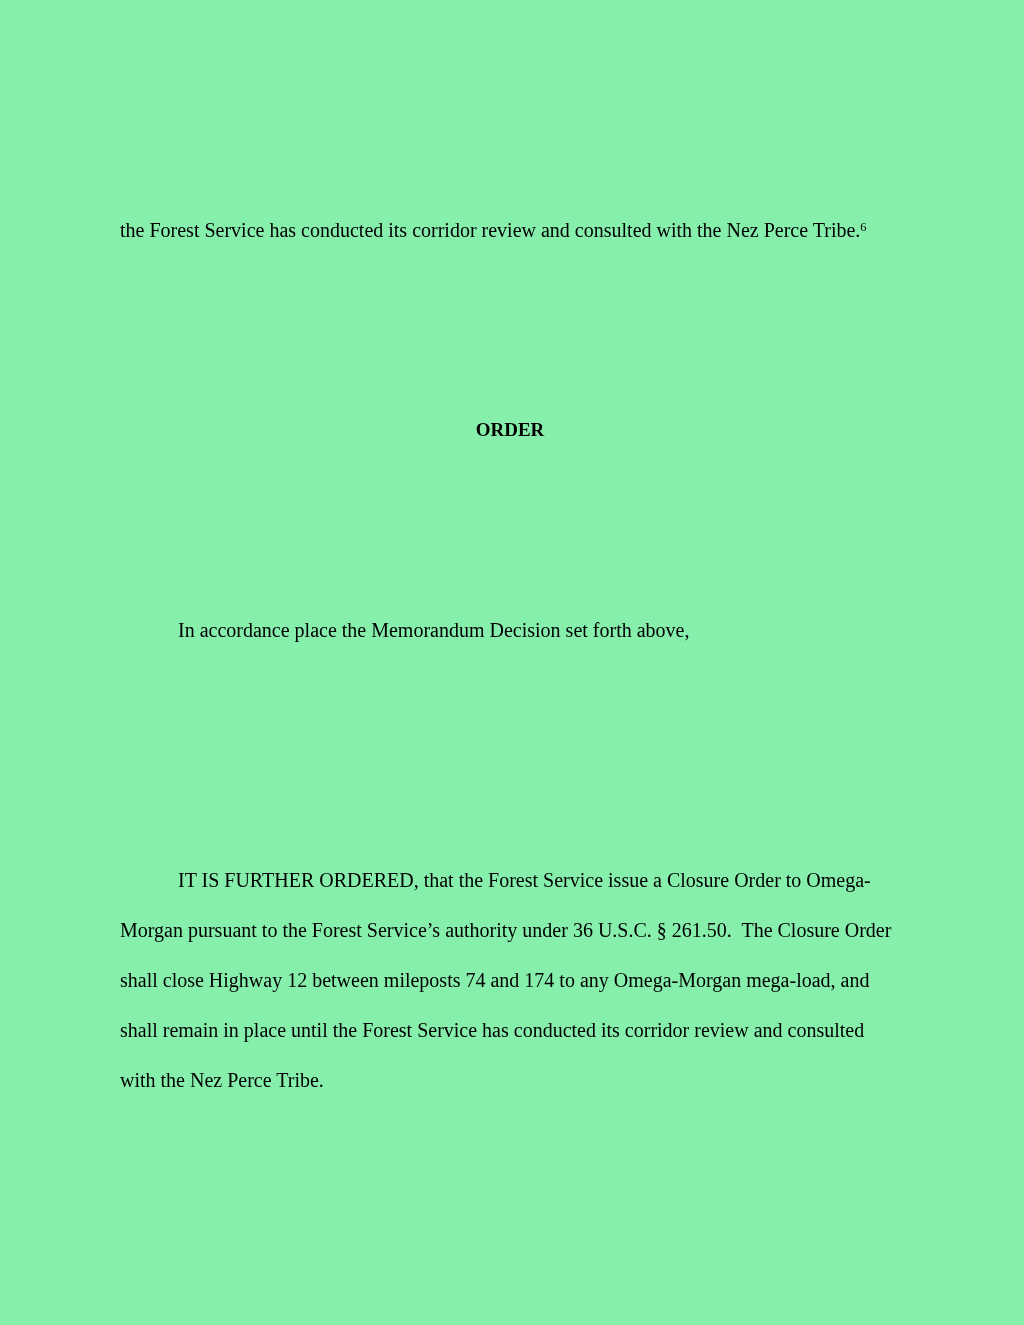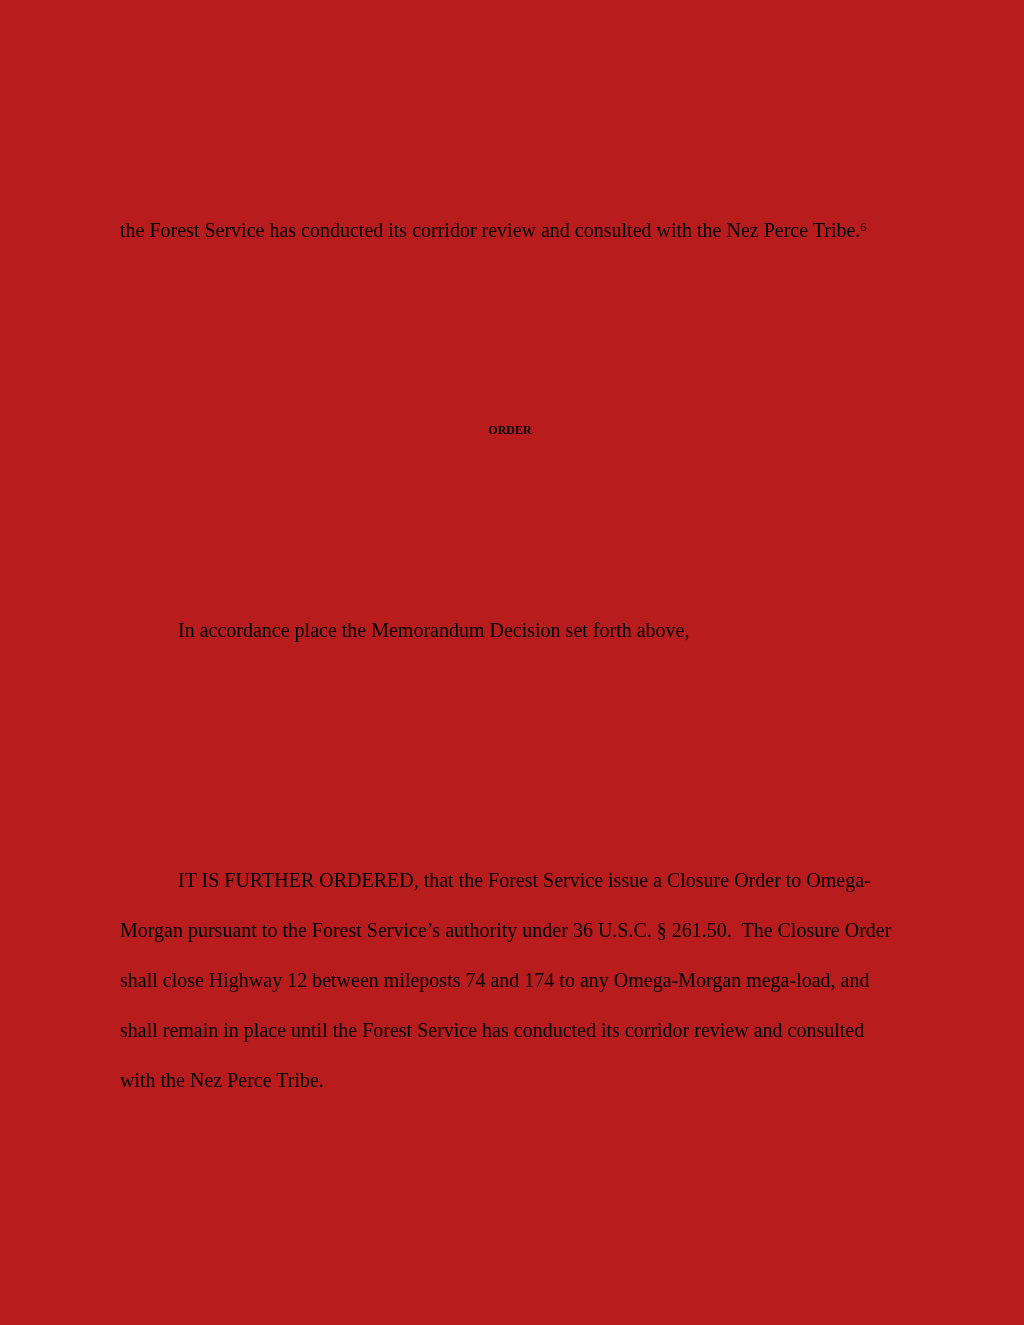--- a/index.html
+++ b/index.html
@@ -4,21 +4,21 @@
 <style>
   html, body {
     margin: 0;
     padding: 0;
     background: #ffffff;
   }
   .page {
     position: relative;
     width: 1024px;
     height: 1325px;
-    background: #b91c1c;
+    background: #86efac;
     color: #000000;
     font-family: "Liberation Serif", "DejaVu Serif", serif;
     overflow: hidden;
   }
   .content {
     margin-left: 120px;
     width: 780px;
   }
   .body-text {
     padding-top: 105px;
@@ -27,21 +27,21 @@
     white-space: pre-wrap;
   }
   .para {
     margin: 0;
   }
   .para.indent {
     text-indent: 58px;
   }
   .heading {
     margin: 0;
-    font-size: 12px;
+    font-size: 19px;
     line-height: 50px;
     font-weight: bold;
     text-align: center;
   }
   sup {
     font-size: 0.62em;
     vertical-align: baseline;
     position: relative;
     top: -0.45em;
     line-height: 0;

